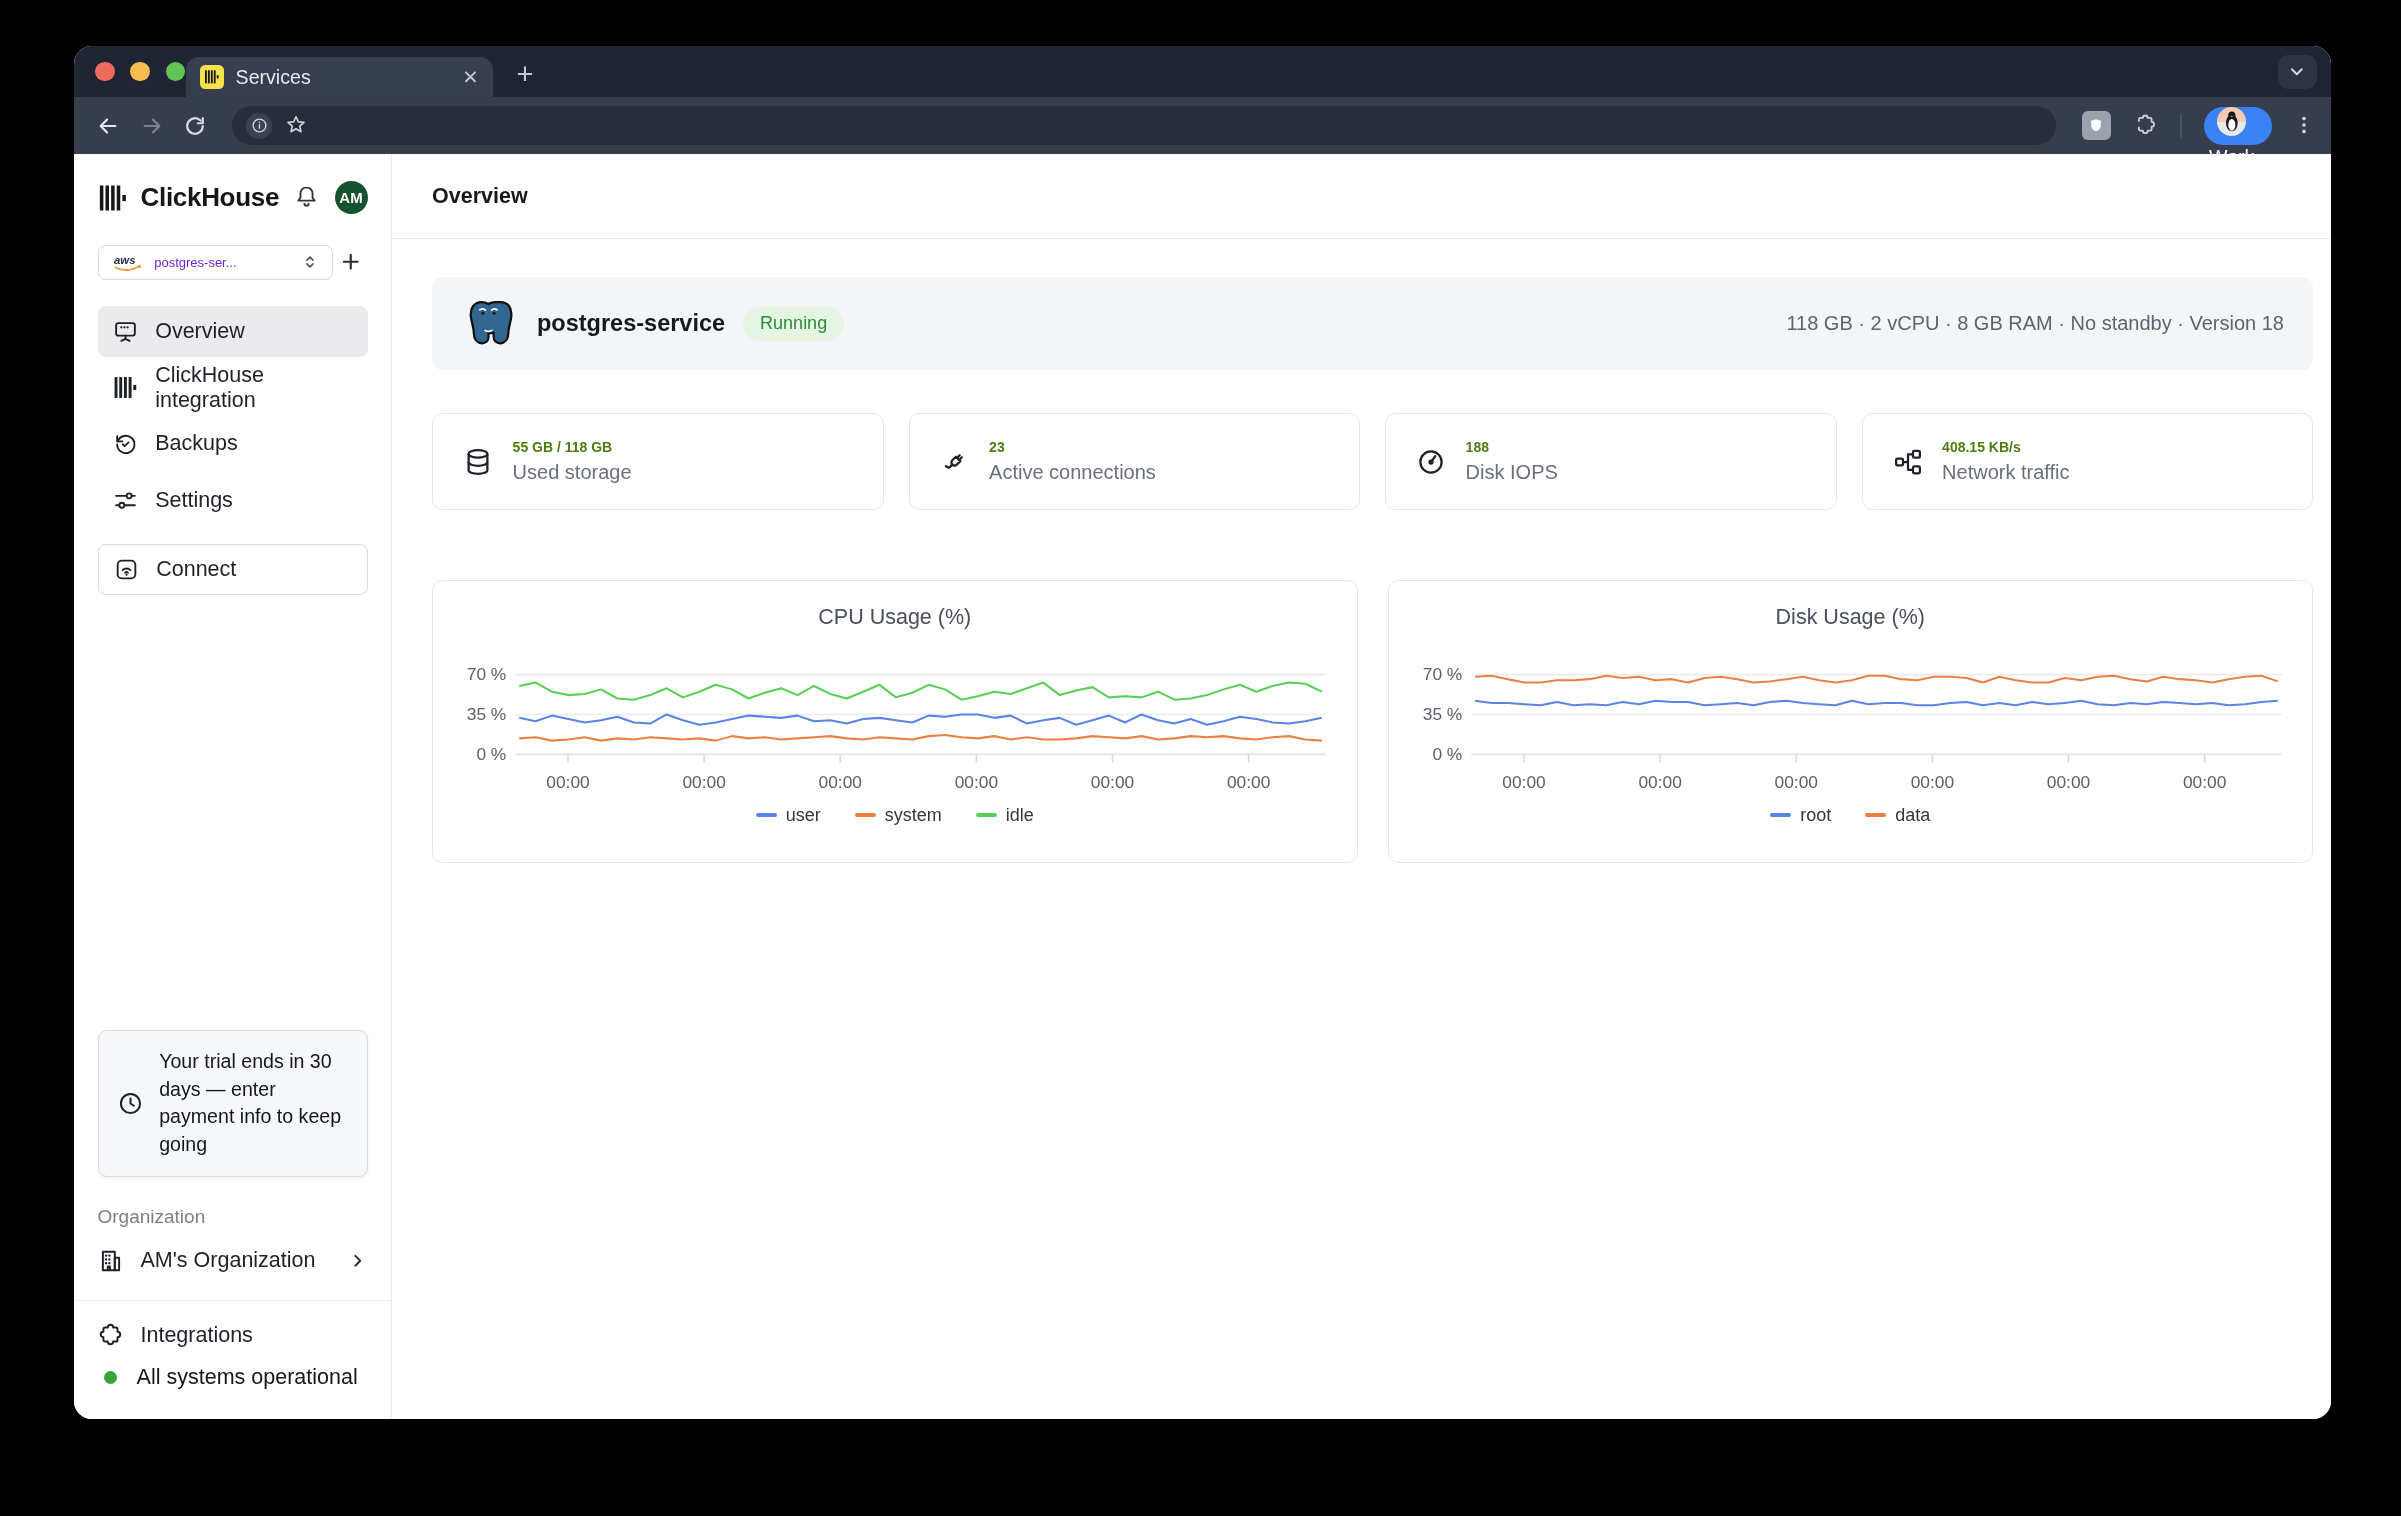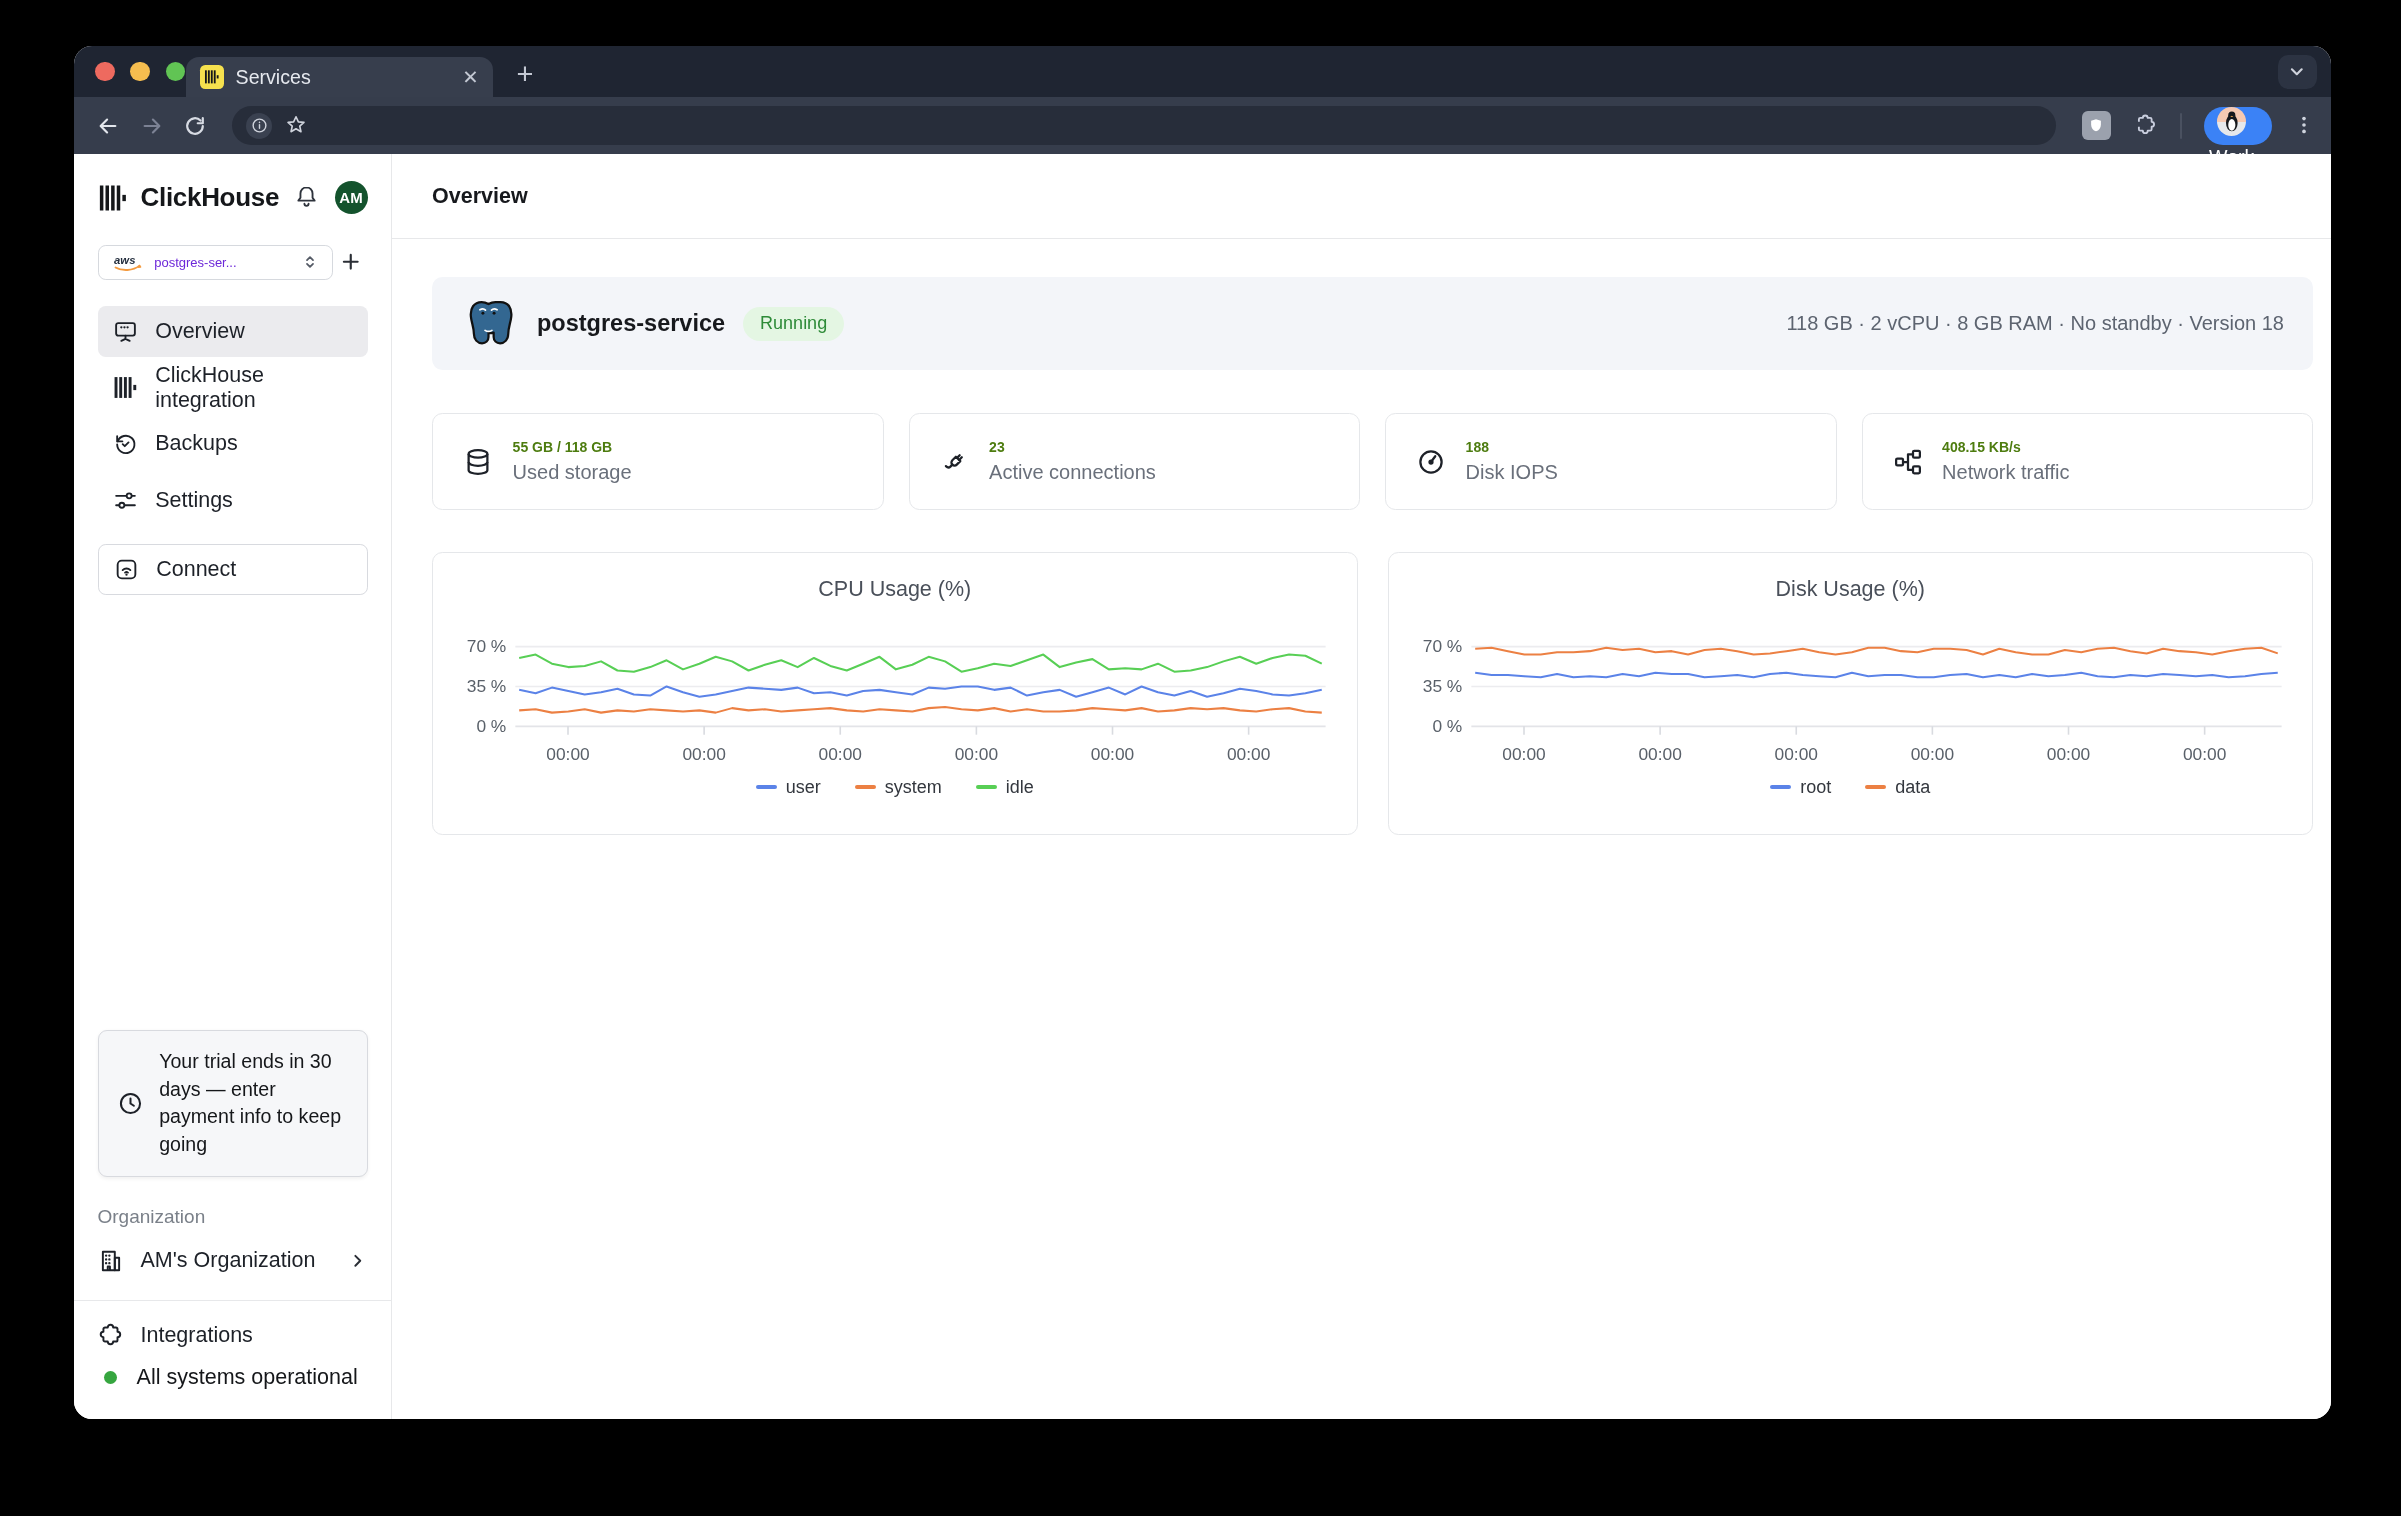--- a/index.html
+++ b/index.html
@@ -104,21 +104,21 @@
   .stat-lbl { font-size:20px; color:#6a707b; margin-top:5.2px; }
 
   .res-row { margin-top:50px; display:flex; align-items:center; }
   .res-title { font-size:23.5px; font-weight:700; color:#15171a; }
   .range-select { margin-left:37px; height:42px; border:1.3px solid #d8dadf; border-radius:6.5px; background:#fff;
     display:flex; align-items:center; padding:0 15.7px; gap:39px; }
   .range-select .val { font-size:20px; color:#1d2128; }
   .range-select svg { width:17px; height:17px; color:#555b66; }
 
   .charts { margin-top:42px; display:grid; grid-template-columns:1fr 1fr; gap:30px; }
-  .chart-card { height:283px; border:1.3px solid #e5e7ea; border-radius:10.4px; background:#fff; padding:23.5px 18px 0; }
+  .chart-card { height:283px; border:1.3px solid #e5e7ea; border-radius:10.4px; background:#fff; padding:23.5px 18px 0;margin-top:28px; }
   .chart-title { text-align:center; font-size:21.5px; color:#4a505a; }
   .chart-card svg.plot { display:block; width:100%; margin-top:6.5px; }
   .legend { display:flex; justify-content:center; gap:34px; margin-top:1.3px; }
   .legend .item { display:flex; align-items:center; gap:9px; }
   .legend .dash { width:21px; height:3.3px; border-radius:2px; }
   .legend .name { font-size:18px; color:#33373e; }
 </style>
 </head>
 <body>
 

